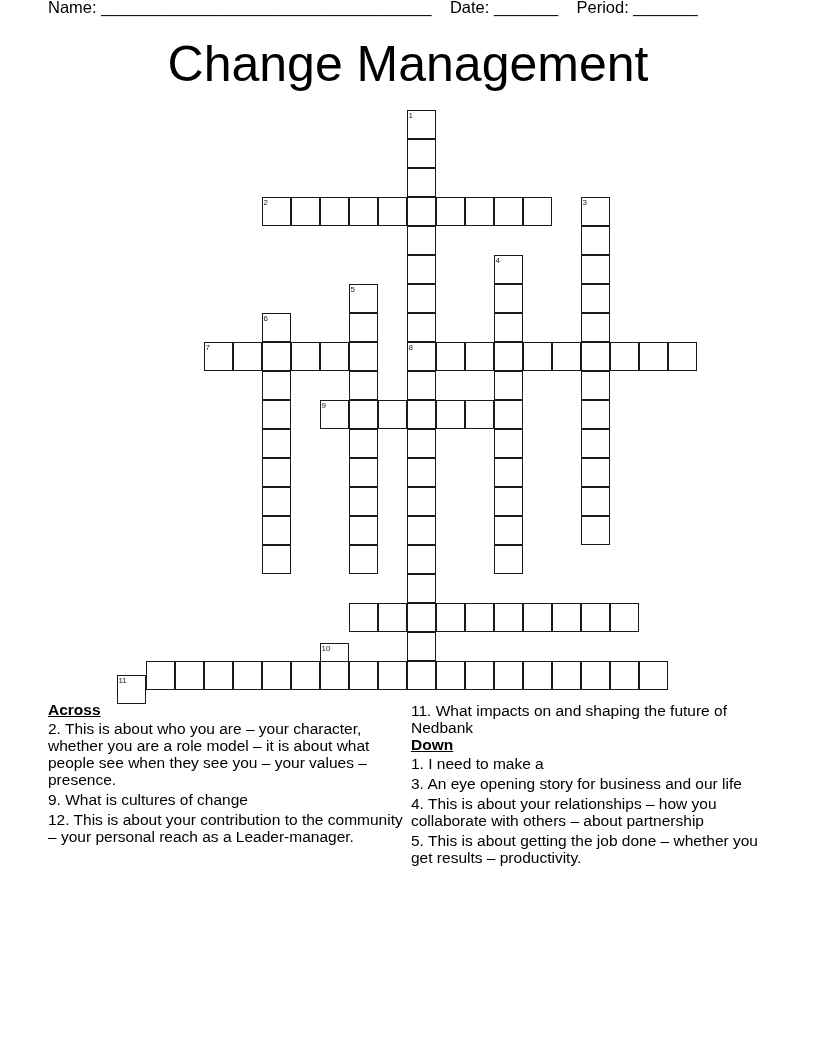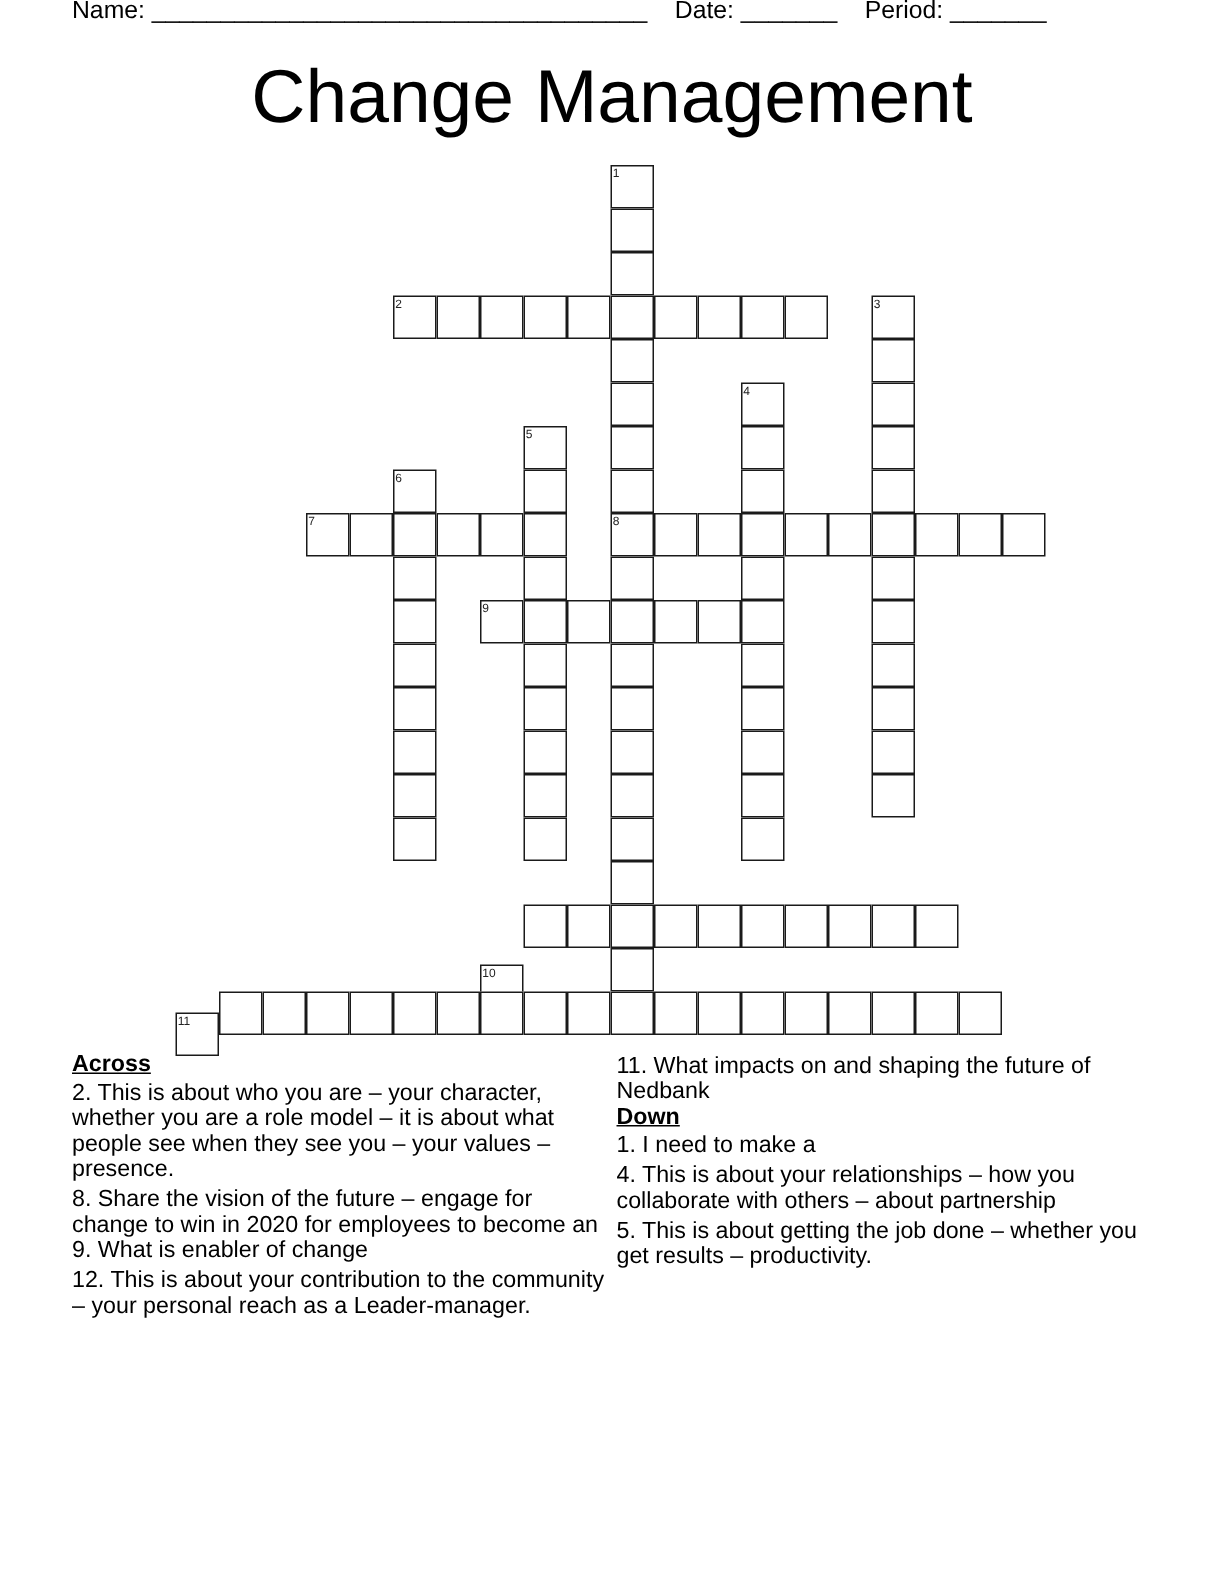--- a/index.html
+++ b/index.html
@@ -162,24 +162,24 @@
     <div class="cell" style="left: 406px; top: 551px;"></div>
     <div class="cell" style="left: 435px; top: 551px;"></div>
     <div class="cell" style="left: 464px; top: 551px;"></div>
     <div class="cell" style="left: 493px; top: 551px;"></div>
     <div class="cell" style="left: 522px; top: 551px;"></div>
   </div>
 
 <div class="clues col-left">
   <span class="heading">Across</span>
   <div class="clue"><b>2.</b><span> This is about who you are – your character, whether you are a role model – it is about what people see when they see you – your values – presence.</span></div>
-  <div class="clue" style="margin-bottom:0"><b>8.</b><span> Share the vision of the future – engage for change to win in 2020 for employees to become an</span></div>
-  <div class="clue"><b>9.</b><span> What is enabler of change</span></div>
+  <div class="clue"><b>9.</b><span> What is cultures of change</span></div>
   <div class="clue"><b>12.</b><span> This is about your contribution to the community – your personal reach as a Leader-manager.</span></div>
 </div>
 
 <div class="clues col-right">
   <div class="clue" style="margin-bottom:0"><b>11.</b><span> What impacts on and shaping the future of Nedbank</span></div>
   <span class="heading">Down</span>
   <div class="clue"><b>1.</b><span> I need to make a</span></div>
+  <div class="clue"><b>3.</b><span> An eye opening story for business and our life</span></div>
   <div class="clue"><b>4.</b><span> This is about your relationships – how you collaborate with others – about partnership</span></div>
   <div class="clue"><b>5.</b><span> This is about getting the job done – whether you get results – productivity.</span></div>
 </div>
 
 </body></html>

